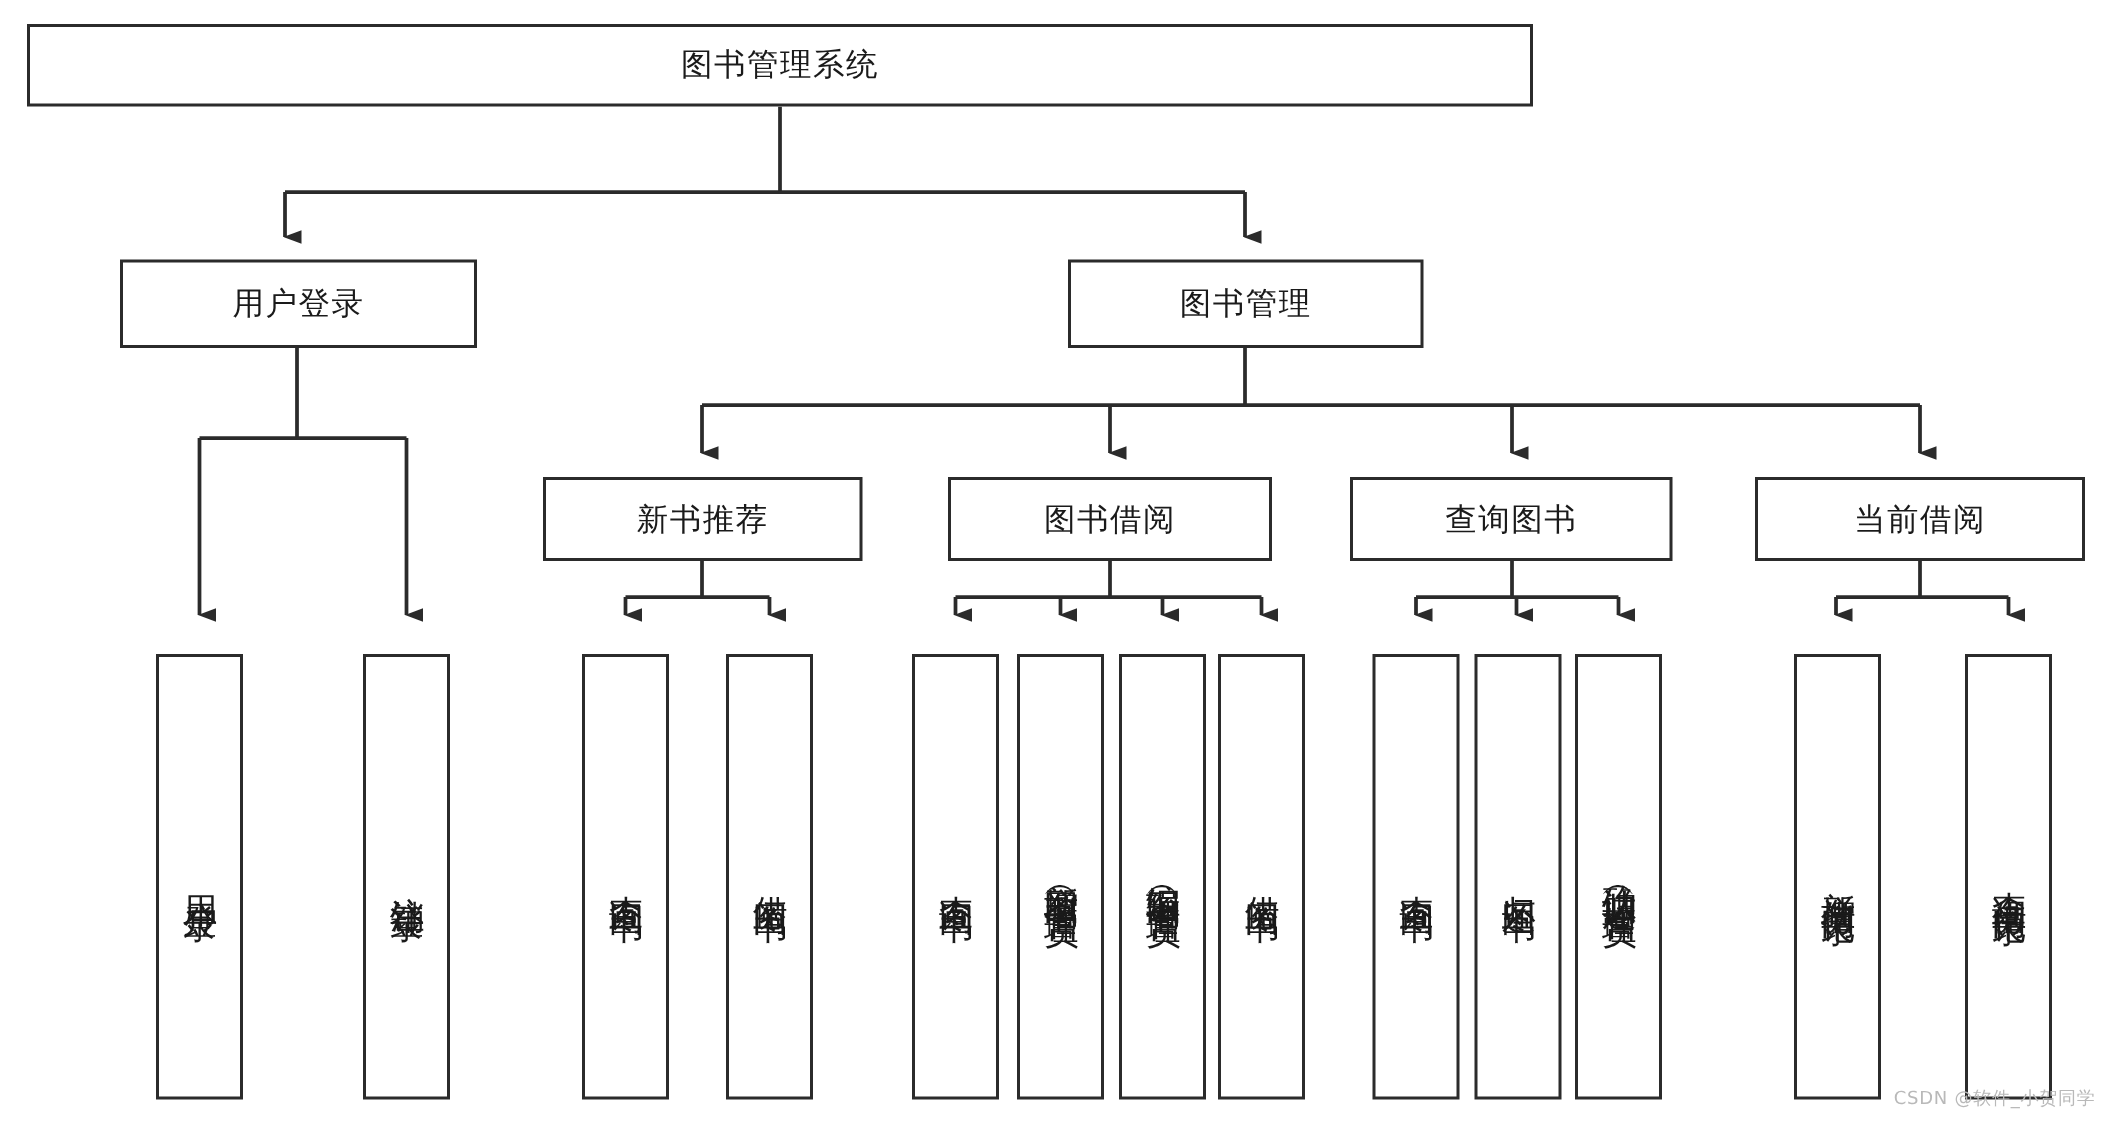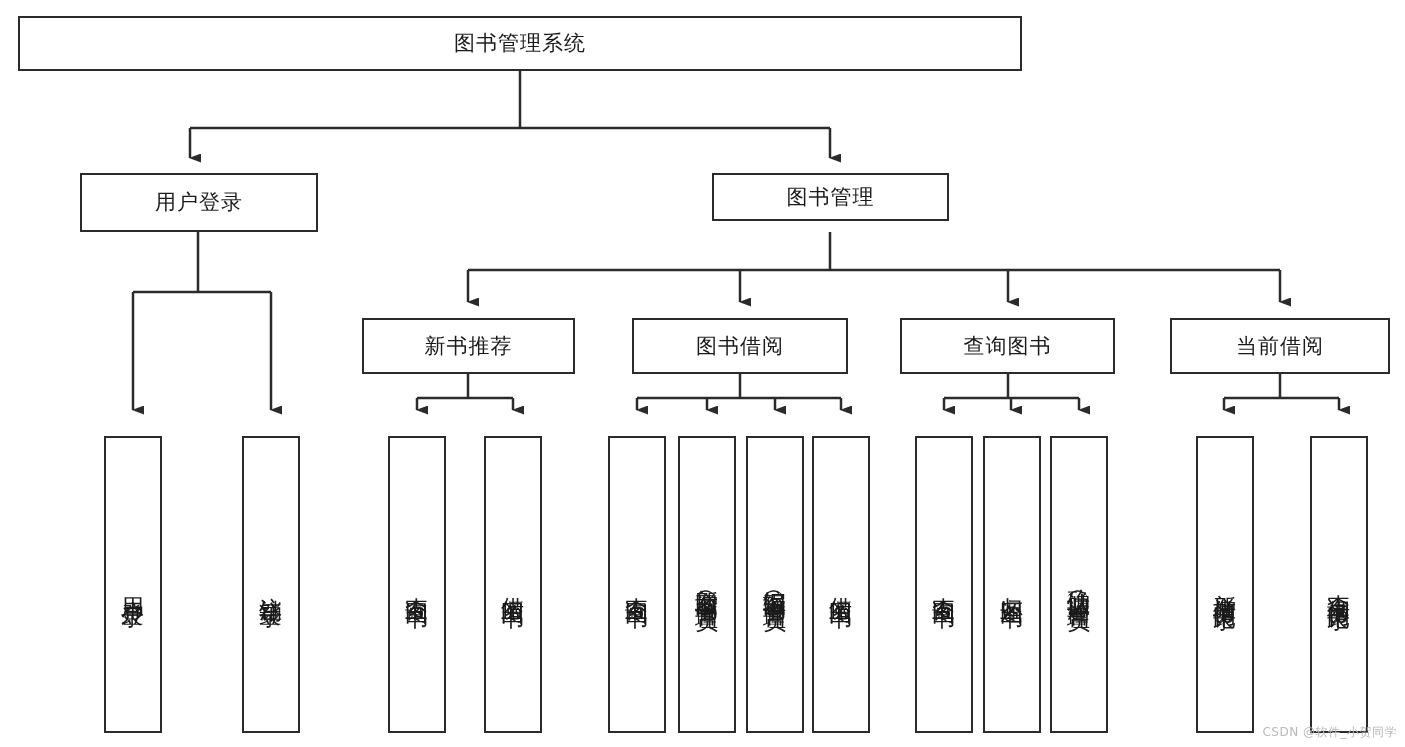--- a/index.html
+++ b/index.html
@@ -114,21 +114,21 @@
     </g>
   </svg>
 
   <div class="node-box" style="left:18px;top:16px;width:1004px;height:55px;">
     <span class="node-label">图书管理系统</span>
   </div>
 
   <div class="node-box" style="left:80px;top:173px;width:238px;height:59px;">
     <span class="node-label">用户登录</span>
   </div>
-  <div class="node-box" style="left:712px;top:173px;width:237px;height:48px;">
+  <div class="node-box" style="left:712px;top:173px;width:237px;height:59px;">
     <span class="node-label">图书管理</span>
   </div>
 
   <div class="node-box" style="left:362px;top:318px;width:213px;height:56px;">
     <span class="node-label">新书推荐</span>
   </div>
   <div class="node-box" style="left:632px;top:318px;width:216px;height:56px;">
     <span class="node-label">图书借阅</span>
   </div>
   <div class="node-box" style="left:900px;top:318px;width:215px;height:56px;">

